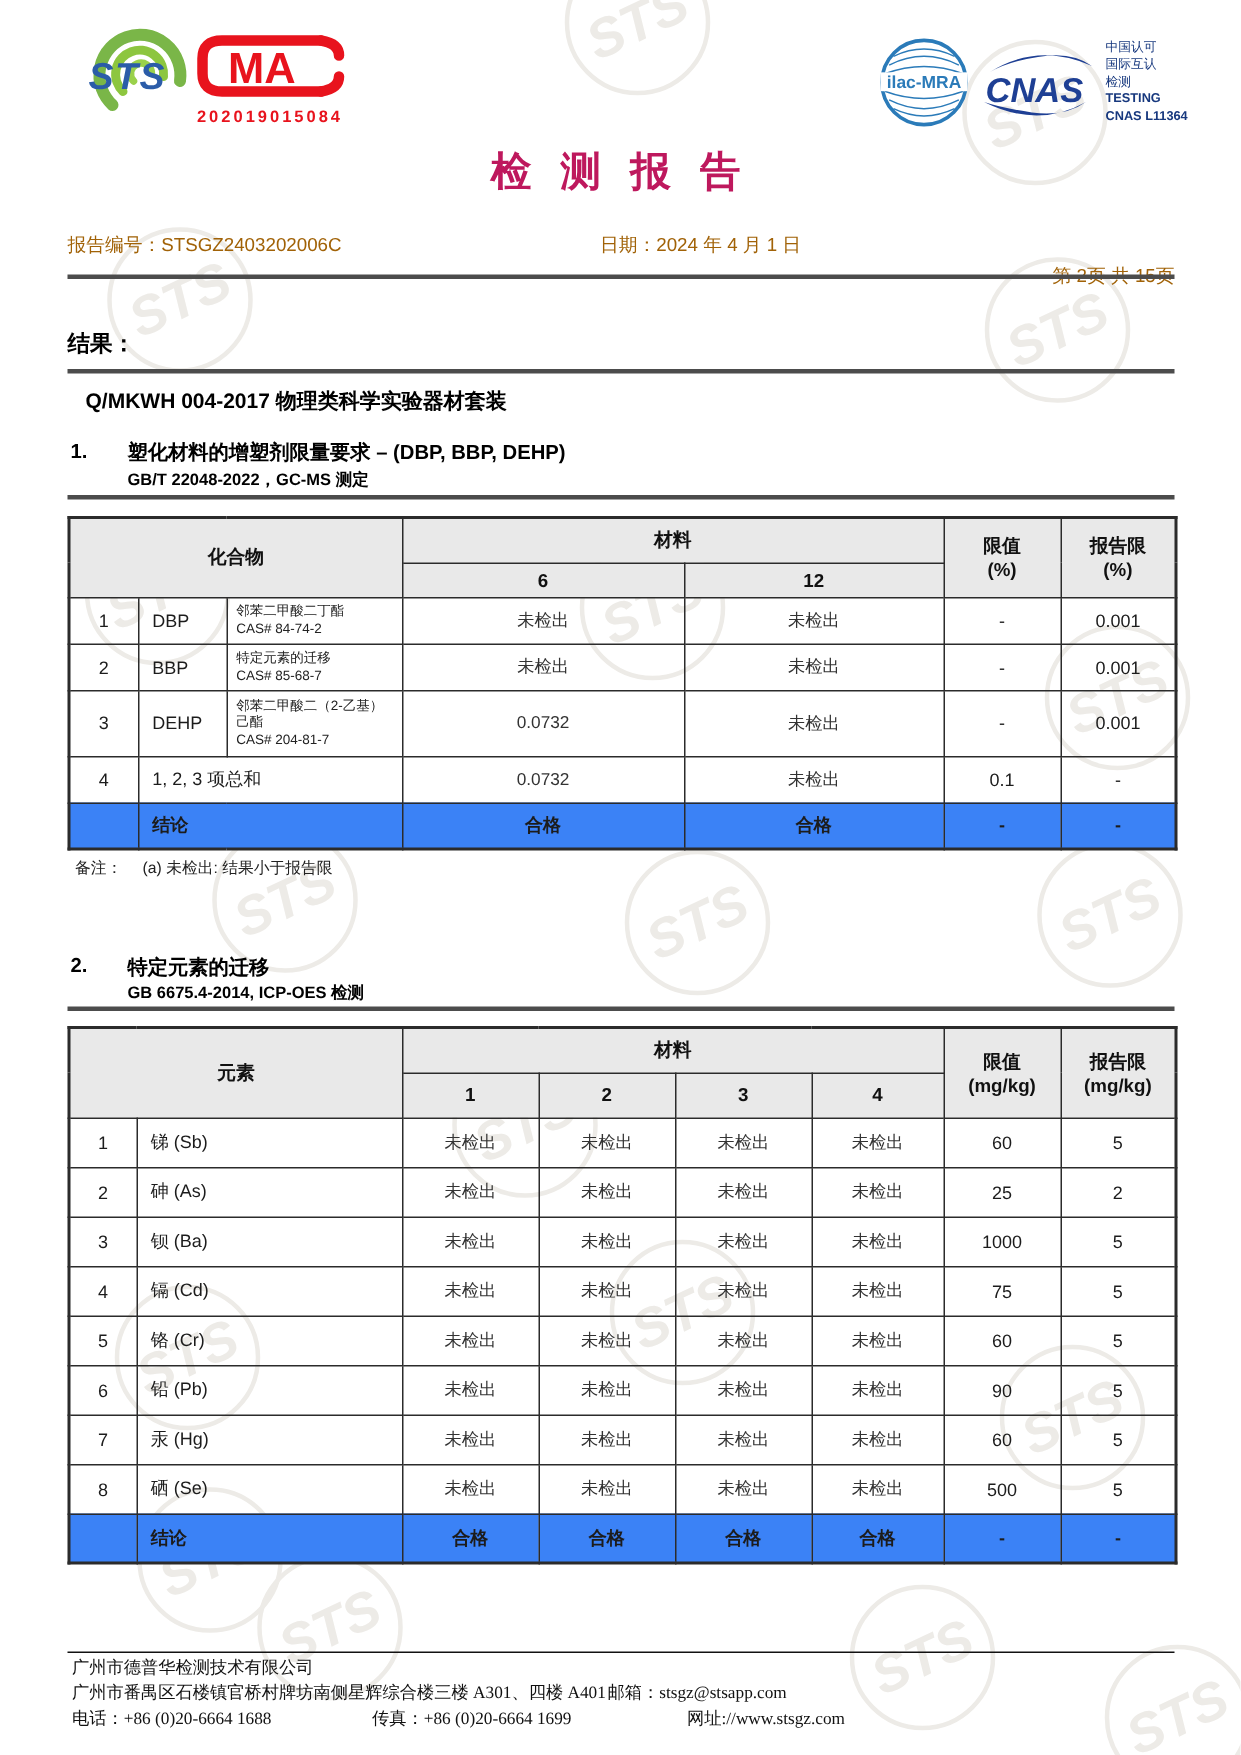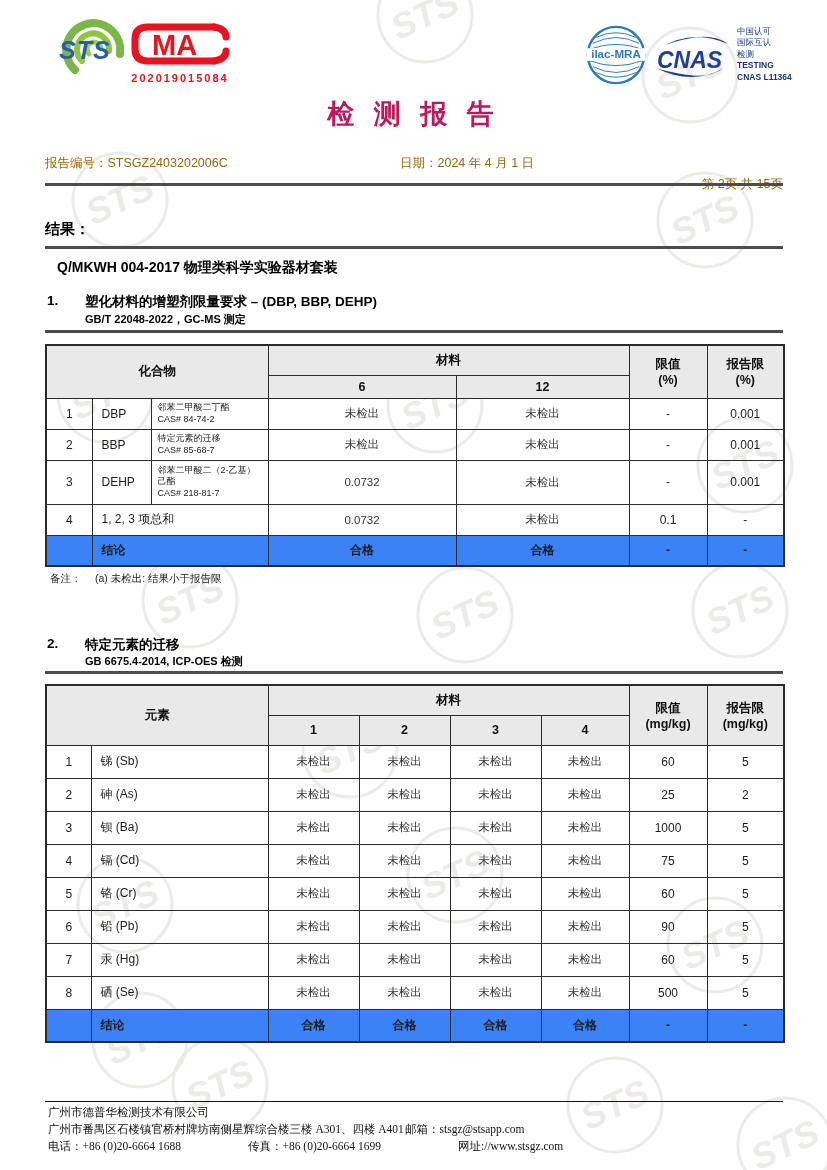--- a/index.html
+++ b/index.html
@@ -275,21 +275,21 @@
           <td class="c val">未检出</td>
           <td class="c val">未检出</td>
           <td class="c">-</td>
           <td class="c">0.001</td>
         </tr>
         <tr style="height: 44px;">
           <td class="c">3</td>
           <td class="l">DEHP</td>
           <td class="chem">
             <div>邻苯二甲酸二（2-乙基）己酯</div>
-            <div>CAS# 218-81-7</div>
+            <div>CAS# 204-81-7</div>
           </td>
           <td class="c val">0.0732</td>
           <td class="c val">未检出</td>
           <td class="c">-</td>
           <td class="c">0.001</td>
         </tr>
         <tr>
           <td class="c">4</td>
           <td class="l" colspan="2">1, 2, 3 项总和</td>
           <td class="c val">0.0732</td>

